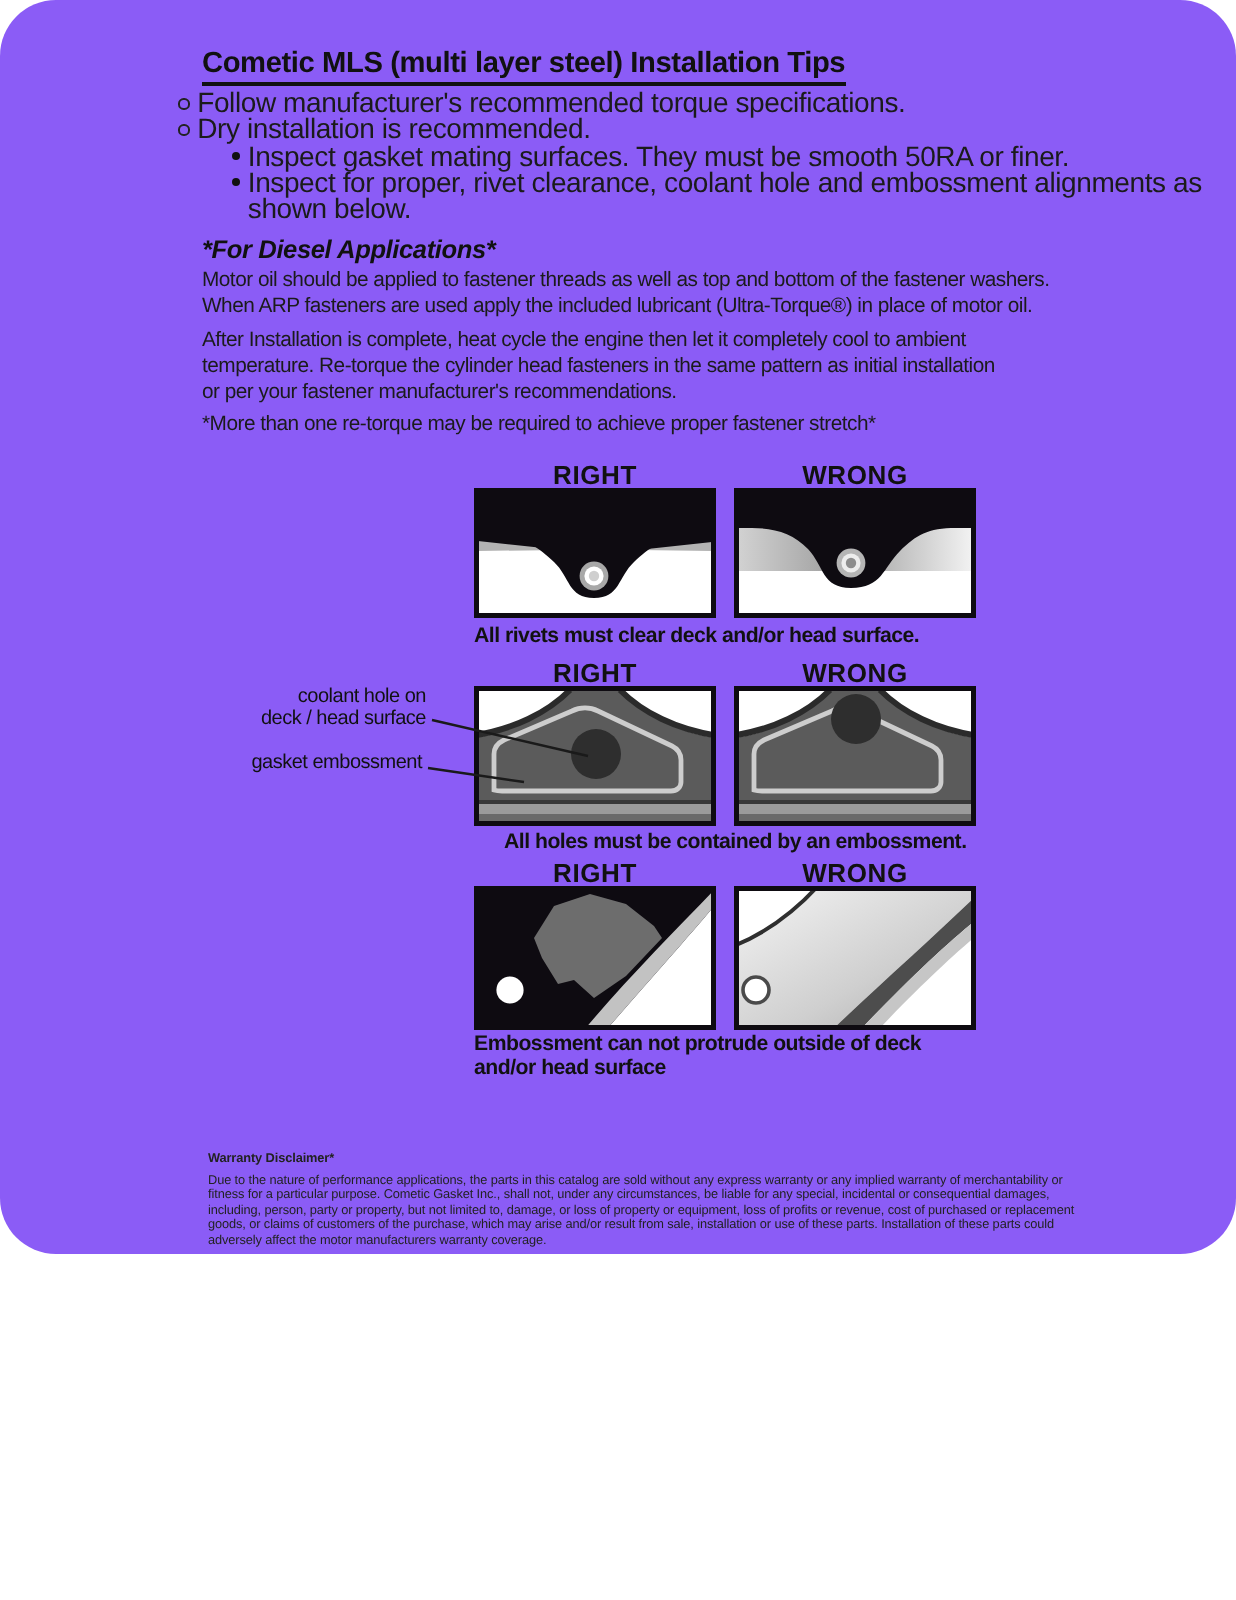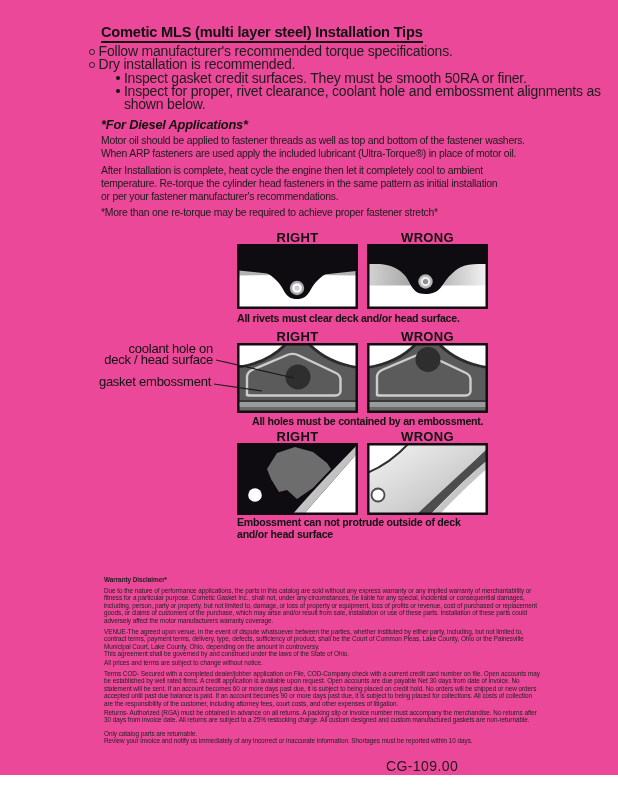--- a/index.html
+++ b/index.html
@@ -1,33 +1,33 @@
 <!DOCTYPE html>
 <html><head>
 <meta charset="utf-8">
 <style>
   html,body{margin:0;padding:0;background:#ffffff;}
-  .page{position:relative;width:618px;height:775px;background:#ec4899;overflow:hidden;
-        font-family:"Liberation Sans","DejaVu Sans",sans-serif;color:#1b1b1b;}
+  .page{position:relative;width:618px;height:627px;background:#8b5cf6;overflow:hidden;
+        font-family:"Liberation Sans","DejaVu Sans",sans-serif;color:#1b1b1b;border-radius:28px;}
   .abs{position:absolute;}
   .title{left:101px;top:24px;font-size:14.6px;font-weight:bold;letter-spacing:-0.2px;
          border-bottom:2px solid #111;padding-bottom:1px;color:#111;}
   .bullets{left:89px;top:45px;font-size:14px;letter-spacing:-0.2px;line-height:13.3px;}
   .brow{display:flex;align-items:flex-start;}
   .brow.sub{margin-left:27px;}
   .obullet{flex:0 0 auto;width:3.6px;height:3.6px;border:1px solid #222;border-radius:50%;
            margin:4.2px 4px 0 0;}
   .fbullet{flex:0 0 auto;width:4.4px;height:4.4px;background:#111;border-radius:50%;
            margin:4px 3.5px 0 0;}
   .h2{left:101px;top:117px;font-size:12.8px;font-weight:bold;letter-spacing:-0.2px;color:#111;font-style:italic;}
   .para{left:101px;font-size:10.4px;letter-spacing:-0.25px;line-height:13.2px;white-space:pre-line;}
   .dlabel{width:121px;text-align:center;font-size:13px;font-weight:bold;letter-spacing:0.3px;color:#111;}
   .dcap{font-size:10.6px;font-weight:bold;letter-spacing:-0.25px;line-height:11.5px;
         white-space:pre-line;color:#111;}
-  .ann{font-size:13px;letter-spacing:-0.25px;line-height:10.6px;text-align:right;
+  .ann{font-size:10px;letter-spacing:-0.25px;line-height:10.6px;text-align:right;
        white-space:pre-line;color:#111;}
   .dbox{display:block;}
   .disc{left:104px;font-size:6.4px;letter-spacing:-0.05px;line-height:7.4px;
         white-space:pre-line;color:#222;}
   .disc.head{font-weight:bold;}
   .footer{left:386px;top:758px;font-size:14px;letter-spacing:0.4px;color:#1a1a1a;}
   svg{display:block;}
 </style>
 </head>
 <body>
@@ -40,21 +40,21 @@
     <div class="brow">
       <span class="obullet"></span>
       <span>Follow manufacturer's recommended torque specifications.</span>
     </div>
     <div class="brow">
       <span class="obullet"></span>
       <span>Dry installation is recommended.</span>
     </div>
     <div class="brow sub">
       <span class="fbullet"></span>
-      <span>Inspect gasket credit surfaces.  They must be smooth 50RA or finer.</span>
+      <span>Inspect gasket mating surfaces.  They must be smooth 50RA or finer.</span>
     </div>
     <div class="brow sub">
       <span class="fbullet"></span>
       <span>Inspect for proper, rivet clearance, coolant hole and embossment alignments as shown below.</span>
     </div>
   </div>
 
   <div class="abs h2">*For Diesel Applications*</div>
   <div class="abs para" style="top:134px;">Motor oil should be applied to fastener threads as well as top and bottom of the fastener washers.
 When ARP fasteners are used apply the included lubricant (Ultra-Torque®) in place of motor oil.</div>

